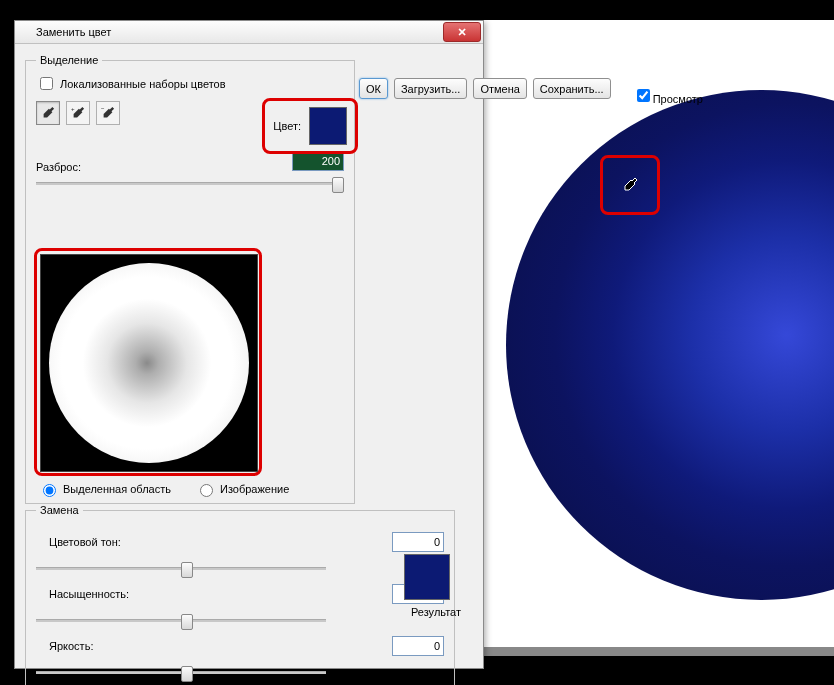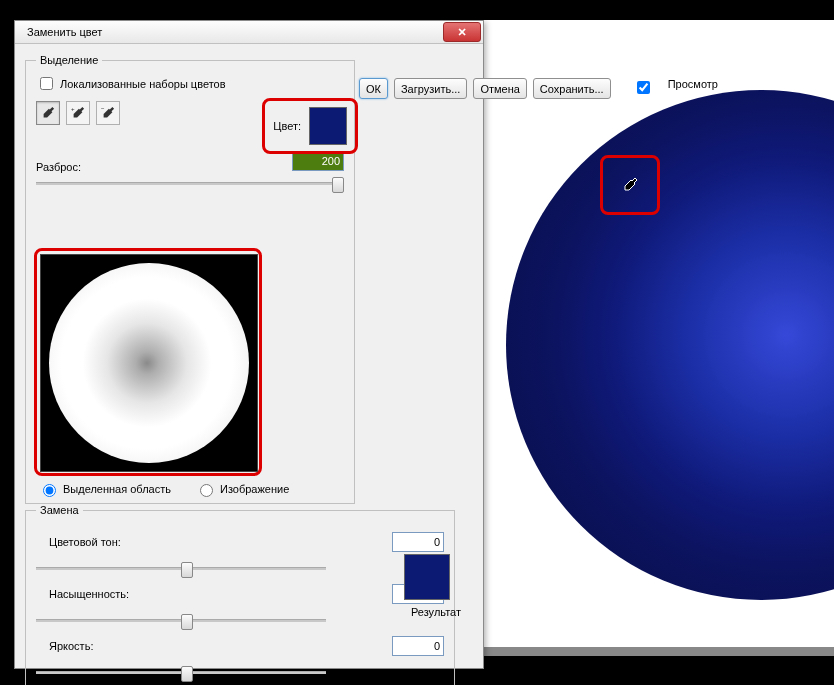--- a/index.html
+++ b/index.html
@@ -65,21 +65,21 @@
   background: #f0f0f0;
   border: 1px solid #8a8a8a;
   box-shadow: 2px 2px 6px rgba(0,0,0,0.3);
 }
 .titlebar {
   height: 22px;
   background: linear-gradient(#fdfdfd, #e8e8e8);
   border-bottom: 1px solid #c0c0c0;
   display: flex;
   align-items: center;
-  padding: 0 12px;
+  padding: 0 21px;
   position: relative;
 }
 .close-btn {
   position: absolute;
   right: 2px;
   top: 1px;
   width: 36px;
   height: 18px;
   background: linear-gradient(#e57373, #c93434);
   border: 1px solid #9c2a2a;
@@ -169,21 +169,21 @@
   width: 44px;
   height: 18px;
   border: 1px solid #7a9ac0;
   background: #fff;
   text-align: right;
   padding: 0 3px;
   font-family: inherit;
   font-size: 11px;
 }
 .num-input.hilite {
-  background: #4d7c0f;
+  background: #14532d;
   color: #fff;
 }
 .slider-track {
   position: relative;
   height: 16px;
   margin-top: 2px;
 }
 .slider-line {
   position: absolute;
   top: 7px; left: 0; right: 0;
@@ -258,23 +258,24 @@
   font-family: inherit;
   font-size: 11px;
   text-align: center;
   cursor: default;
 }
 .win-btn.default {
   border: 1px solid #5a98d0;
   box-shadow: 0 0 2px #6fb0e8;
 }
 .preview-chk {
-  display: flex;
-  align-items: flex-start;
-  gap: 15px;
+  margin-top: 8px;
+  display: flex;
+  align-items: flex-end;
+  gap: 0;
   justify-content: left;
   padding-left: 16px;
 }
 
 .repl-row {
   display: flex;
   align-items: center;
   margin: 8px 0;
 }
 .repl-label {

